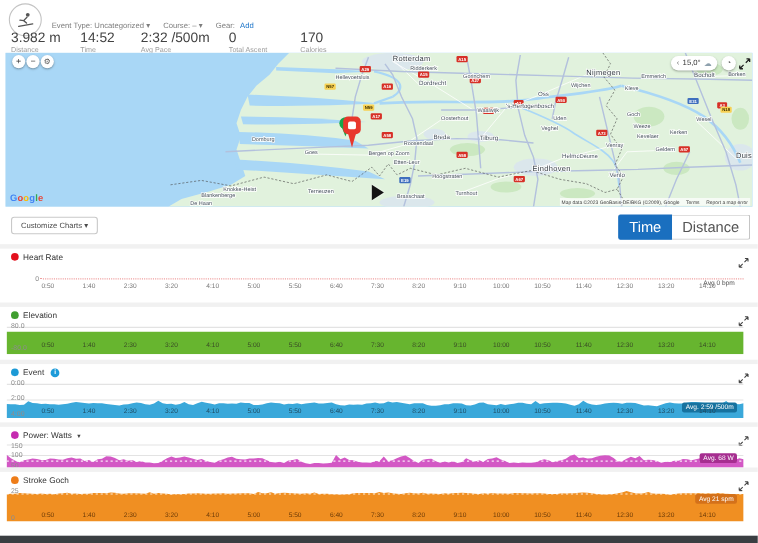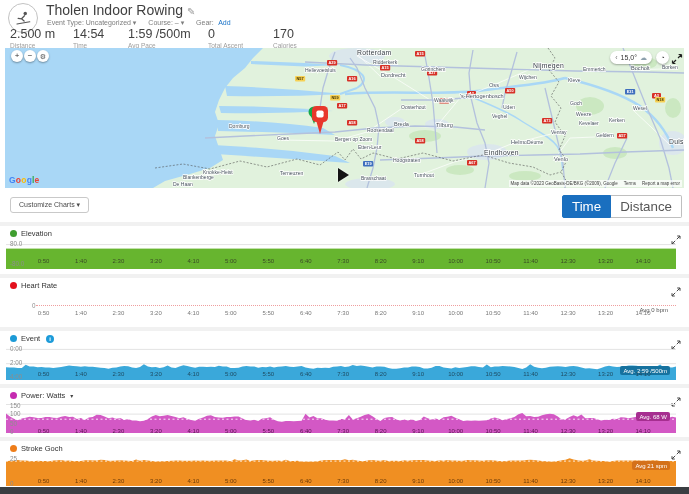--- a/index.html
+++ b/index.html
@@ -51,21 +51,21 @@
              border:1px solid #c9c9c9;border-radius:3px;padding:3px 8px}
   .toggle{position:absolute;right:7px;top:7px;display:flex;font-size:7px}
   .tbtn{padding:3px 9px;border:1px solid #bfbfbf;background:#fff;color:#555}
   .tbtn.first{border-radius:2px 0 0 2px}
   .tbtn.last{border-radius:0 2px 2px 0;border-left:none}
   .tbtn.active{background:#1a6fbf;border-color:#1a6fbf;color:#fff}
 
   
   .charts{position:absolute;left:0;top:222px;width:689px;height:265px}
   .chart{position:relative;box-sizing:border-box;border-top:4px solid #f1f1f1;background:#fff}
-  .c0{height:53px}.c1{height:52px}.c2{height:57px}.c3{height:53px}.c4{height:50px}
+  .c0{height:53px}.c1{height:52px}.c2{height:57px}.c3{height:41px}.c4{height:50px}
   .legend{height:15px;display:flex;align-items:center;padding-left:10px;gap:4px}
   .dot{width:7px;height:7px;border-radius:50%;background:#999}
   .clabel{font-size:7.5px;color:#333}
   .info{width:8px;height:8px;border-radius:50%;background:#1d9bd9;color:#fff;font-size:6px;font-weight:bold;
         display:flex;align-items:center;justify-content:center;margin-left:2px}
   .caret{font-size:6px;color:#444;margin-left:1px}
   .expand{position:absolute;right:8px;top:5px;width:10px;height:10px}
   .plot{position:relative;margin-left:6px;width:calc(100% - 19px);overflow:visible}
   .ylab{position:absolute;font-size:6.3px;color:#8d8d8d;line-height:1}
   .xtick{position:absolute;font-size:6px;transform:translateX(-50%);line-height:1}
@@ -81,40 +81,37 @@
 <div class="page">
 
   <div class="header">
     <div class="act-icon">
       <svg width="18" height="18" viewBox="0 0 24 24" fill="none" stroke="#555" stroke-width="1.6" stroke-linecap="round">
         <circle cx="15" cy="6" r="2.3" fill="#555" stroke="none"></circle>
         <path d="M4 20 L21 17"></path>
           <path d="M14 9 L10 13 L5.5 12.5 M10 13 L13.5 16"></path>
       </svg>
     </div>
-    <div class="title-row">
-      <span>Tholen Indoor Rowing</span><span class="edit-ic">✎</span>
-    </div>
     <div class="sub-row">
       <span>Event Type: Uncategorized ▾</span>
       <span>Course: – ▾</span>
       <span style="margin-right:3px">Gear:</span>
       <span class="link">Add</span>
     </div>
     <div class="stats">
       <div class="stat" style="width:63px">
-          <span class="v">2.500 m</span>
+          <span class="v">3.982 m</span>
           <span class="l">Distance</span>
         </div>
       <div class="stat" style="width:55px">
-          <span class="v">14:54</span>
+          <span class="v">14:52</span>
           <span class="l">Time</span>
         </div>
       <div class="stat" style="width:80px">
-          <span class="v">1:59 /500m</span>
+          <span class="v">2:32 /500m</span>
           <span class="l">Avg Pace</span>
         </div>
       <div class="stat" style="width:65px">
           <span class="v">0</span>
           <span class="l">Total Ascent</span>
         </div>
       <div class="stat" style="width:60px">
           <span class="v">170</span>
           <span class="l">Calories</span>
         </div>
@@ -317,20 +314,53 @@
   <div class="chartbar">
     <button class="customize">Customize Charts ▾</button>
     <div class="toggle">
       <button class="tbtn first active">Time</button>
       <button class="tbtn last">Distance</button>
     </div>
   </div>
 
   <div class="charts">
 
+    <section class="chart c0">
+      <div class="legend">
+          <span class="dot" style="background: rgb(227, 16, 29);"></span>
+          <span class="clabel">Heart Rate</span>
+        </div>
+      <div class="expand"><svg width="10" height="10" viewBox="0 0 10 10">
+            <path d="M5.8 4.2 9 1M9 1H6.2M9 1v2.8M4.2 5.8 1 9M1 9h2.8M1 9V6.2" stroke="#444" stroke-width="1" fill="none"></path>
+          </svg></div>
+      <div class="plot" style="height: 30px;">
+          <svg width="670" height="30" style="position:absolute;left:0;top:0"></svg>
+        <span class="avgtext" style="top: 14px;">Avg 0 bpm</span>
+      <div class="hrline" style="top: 12px;"></div>
+          <span class="ylab" style="left: 26px; top: 10px;">0</span>
+          <span class="xtick" style="left: 37.5px; top: 17px; color: rgb(119, 119, 119);">0:50</span>
+          <span class="xtick" style="left: 74.9px; top: 17px; color: rgb(119, 119, 119);">1:40</span>
+          <span class="xtick" style="left: 112.4px; top: 17px; color: rgb(119, 119, 119);">2:30</span>
+          <span class="xtick" style="left: 149.9px; top: 17px; color: rgb(119, 119, 119);">3:20</span>
+          <span class="xtick" style="left: 187.4px; top: 17px; color: rgb(119, 119, 119);">4:10</span>
+          <span class="xtick" style="left: 224.8px; top: 17px; color: rgb(119, 119, 119);">5:00</span>
+          <span class="xtick" style="left: 262.3px; top: 17px; color: rgb(119, 119, 119);">5:50</span>
+          <span class="xtick" style="left: 299.8px; top: 17px; color: rgb(119, 119, 119);">6:40</span>
+          <span class="xtick" style="left: 337.2px; top: 17px; color: rgb(119, 119, 119);">7:30</span>
+          <span class="xtick" style="left: 374.7px; top: 17px; color: rgb(119, 119, 119);">8:20</span>
+          <span class="xtick" style="left: 412.2px; top: 17px; color: rgb(119, 119, 119);">9:10</span>
+          <span class="xtick" style="left: 449.7px; top: 17px; color: rgb(119, 119, 119);">10:00</span>
+          <span class="xtick" style="left: 487.1px; top: 17px; color: rgb(119, 119, 119);">10:50</span>
+          <span class="xtick" style="left: 524.6px; top: 17px; color: rgb(119, 119, 119);">11:40</span>
+          <span class="xtick" style="left: 562.1px; top: 17px; color: rgb(119, 119, 119);">12:30</span>
+          <span class="xtick" style="left: 599.6px; top: 17px; color: rgb(119, 119, 119);">13:20</span>
+          <span class="xtick" style="left: 637px; top: 17px; color: rgb(119, 119, 119);">14:10</span>
+        </div>
+    </section>
+
     <section class="chart c1">
       <div class="legend">
           <span class="dot" style="background: rgb(63, 158, 47);"></span>
           <span class="clabel">Elevation</span>
         </div>
       <div class="expand"><svg width="10" height="10" viewBox="0 0 10 10">
             <path d="M5.8 4.2 9 1M9 1H6.2M9 1v2.8M4.2 5.8 1 9M1 9h2.8M1 9V6.2" stroke="#444" stroke-width="1" fill="none"></path>
           </svg></div>
       <div class="plot" style="height: 28px;">
           <svg width="670" height="28" style="position:absolute;left:0;top:0">
@@ -349,53 +379,20 @@
           <span class="xtick" style="left: 299.8px; top: 17px; color: rgb(57, 74, 38);">6:40</span>
           <span class="xtick" style="left: 337.2px; top: 17px; color: rgb(57, 74, 38);">7:30</span>
           <span class="xtick" style="left: 374.7px; top: 17px; color: rgb(57, 74, 38);">8:20</span>
           <span class="xtick" style="left: 412.2px; top: 17px; color: rgb(57, 74, 38);">9:10</span>
           <span class="xtick" style="left: 449.7px; top: 17px; color: rgb(57, 74, 38);">10:00</span>
           <span class="xtick" style="left: 487.1px; top: 17px; color: rgb(57, 74, 38);">10:50</span>
           <span class="xtick" style="left: 524.6px; top: 17px; color: rgb(57, 74, 38);">11:40</span>
           <span class="xtick" style="left: 562.1px; top: 17px; color: rgb(57, 74, 38);">12:30</span>
           <span class="xtick" style="left: 599.6px; top: 17px; color: rgb(57, 74, 38);">13:20</span>
           <span class="xtick" style="left: 637px; top: 17px; color: rgb(57, 74, 38);">14:10</span>
-        </div>
-    </section>
-
-    <section class="chart c0">
-      <div class="legend">
-          <span class="dot" style="background: rgb(227, 16, 29);"></span>
-          <span class="clabel">Heart Rate</span>
-        </div>
-      <div class="expand"><svg width="10" height="10" viewBox="0 0 10 10">
-            <path d="M5.8 4.2 9 1M9 1H6.2M9 1v2.8M4.2 5.8 1 9M1 9h2.8M1 9V6.2" stroke="#444" stroke-width="1" fill="none"></path>
-          </svg></div>
-      <div class="plot" style="height: 30px;">
-          <svg width="670" height="30" style="position:absolute;left:0;top:0"></svg>
-        <span class="avgtext" style="top: 14px;">Avg 0 bpm</span>
-      <div class="hrline" style="top: 12px;"></div>
-          <span class="ylab" style="left: 26px; top: 10px;">0</span>
-          <span class="xtick" style="left: 37.5px; top: 17px; color: rgb(119, 119, 119);">0:50</span>
-          <span class="xtick" style="left: 74.9px; top: 17px; color: rgb(119, 119, 119);">1:40</span>
-          <span class="xtick" style="left: 112.4px; top: 17px; color: rgb(119, 119, 119);">2:30</span>
-          <span class="xtick" style="left: 149.9px; top: 17px; color: rgb(119, 119, 119);">3:20</span>
-          <span class="xtick" style="left: 187.4px; top: 17px; color: rgb(119, 119, 119);">4:10</span>
-          <span class="xtick" style="left: 224.8px; top: 17px; color: rgb(119, 119, 119);">5:00</span>
-          <span class="xtick" style="left: 262.3px; top: 17px; color: rgb(119, 119, 119);">5:50</span>
-          <span class="xtick" style="left: 299.8px; top: 17px; color: rgb(119, 119, 119);">6:40</span>
-          <span class="xtick" style="left: 337.2px; top: 17px; color: rgb(119, 119, 119);">7:30</span>
-          <span class="xtick" style="left: 374.7px; top: 17px; color: rgb(119, 119, 119);">8:20</span>
-          <span class="xtick" style="left: 412.2px; top: 17px; color: rgb(119, 119, 119);">9:10</span>
-          <span class="xtick" style="left: 449.7px; top: 17px; color: rgb(119, 119, 119);">10:00</span>
-          <span class="xtick" style="left: 487.1px; top: 17px; color: rgb(119, 119, 119);">10:50</span>
-          <span class="xtick" style="left: 524.6px; top: 17px; color: rgb(119, 119, 119);">11:40</span>
-          <span class="xtick" style="left: 562.1px; top: 17px; color: rgb(119, 119, 119);">12:30</span>
-          <span class="xtick" style="left: 599.6px; top: 17px; color: rgb(119, 119, 119);">13:20</span>
-          <span class="xtick" style="left: 637px; top: 17px; color: rgb(119, 119, 119);">14:10</span>
         </div>
     </section>
 
     <section class="chart c2">
       <div class="legend">
           <span class="dot" style="background: rgb(28, 154, 214);"></span>
           <span class="clabel">Event</span>
           <span class="info">i</span>
         </div>
       <div class="expand"><svg width="10" height="10" viewBox="0 0 10 10">

